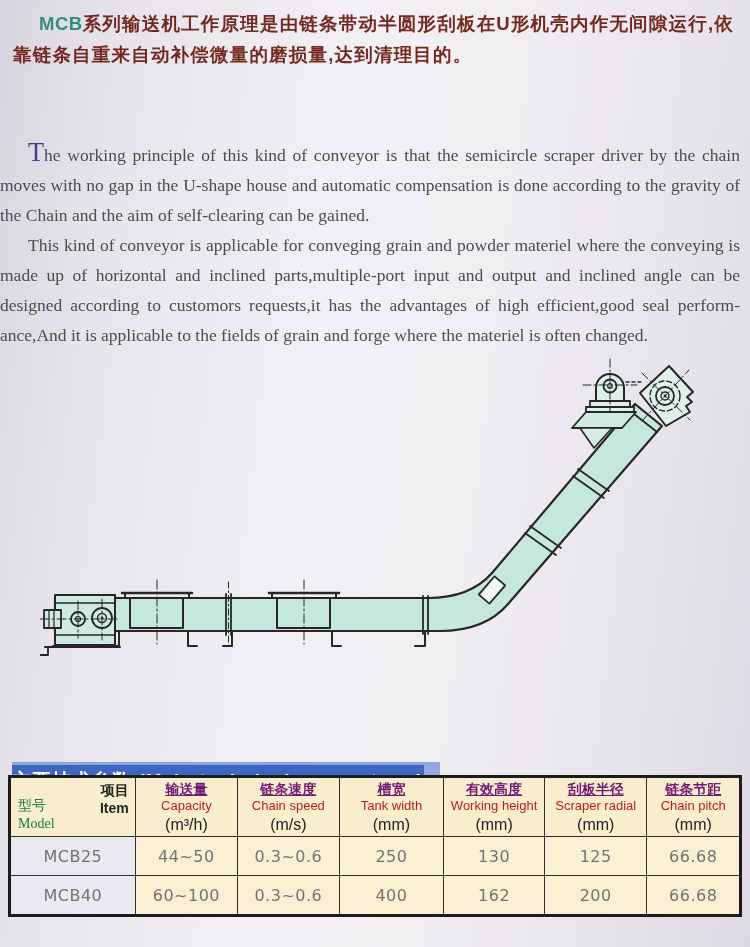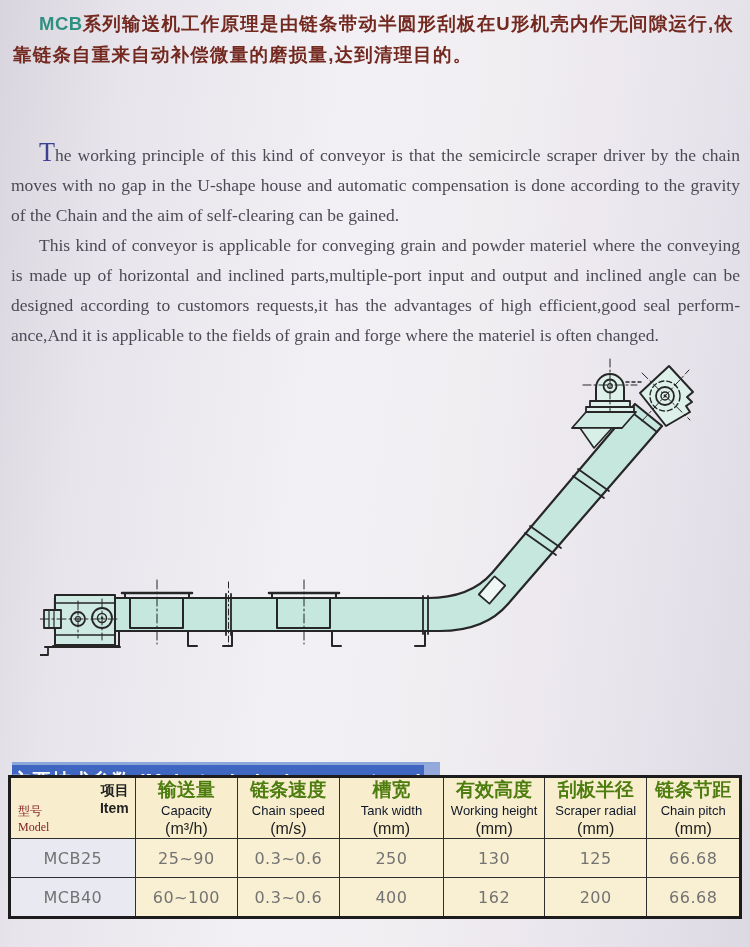--- a/index.html
+++ b/index.html
@@ -14,21 +14,21 @@
   .zh-block{position:absolute;top:8px;left:13px;right:12px;}
   .zh-block p{
     margin:0;padding:0;
     font-size:18.5px;line-height:31px;font-weight:700;
     color:#73291f;letter-spacing:1.2px;
     text-indent:26px;
     font-family:"Liberation Sans",sans-serif;
   }
   .zh-block .brand{color:#2f8f80;font-weight:700;letter-spacing:0.5px;}
   
-  .en-block{position:absolute;top:140px;left:11px;right:10px;}
+  .en-block{position:absolute;top:140px;left:0;right:10px;}
   .en-block p{
     margin:0;padding:0;
     font-family:"Liberation Serif",serif;
     font-size:17.5px;line-height:30px;color:#4c4a55;
     text-indent:28px;text-align:justify;
   }
   .en-first::first-letter{font-size:150%;line-height:1;color:#3d3f93;}
   
   .diagram{position:absolute;left:40px;top:352px;width:700px;height:345px;}
   
@@ -62,23 +62,23 @@
     position:relative;
     background:
       linear-gradient(to bottom right,
         rgba(0,0,0,0) calc(50% - 1px),
         #3a3a3a calc(50% - 1px),
         #3a3a3a calc(50% + 1px),
         rgba(0,0,0,0) calc(50% + 1px)),
       #e9e9f2;
   }
   th.corner .tr{position:absolute;top:3px;right:6px;text-align:right;white-space:pre-line;font-size:14px;line-height:1.3;font-weight:700;color:#222;}
-  th.corner .bl{position:absolute;bottom:3px;left:7px;text-align:left;white-space:pre-line;font-size:12px;line-height:1.3;font-weight:400;color:#7f1d1d;font-family:"Liberation Serif",serif;}
-  .h-zh{display:block;font-size:19px;font-weight:700;color:#4d7c0f;line-height:1.3;}
-  .h-en{display:block;font-size:13px;font-weight:400;color:#0f172a;line-height:1.25;}
+  th.corner .bl{position:absolute;bottom:3px;left:7px;text-align:left;white-space:pre-line;font-size:14px;line-height:1.3;font-weight:400;color:#15803d;font-family:"Liberation Serif",serif;}
+  .h-zh{display:block;font-size:14px;font-weight:700;color:#701a75;line-height:1.3;text-decoration:underline;}
+  .h-en{display:block;font-size:13px;font-weight:400;color:#b91c1c;line-height:1.25;}
   .h-unit{display:block;font-size:16px;font-weight:400;color:#222;line-height:1.2;}
 </style>
 </head>
 <body>
 
 <div class="page">
 
   <section class="zh-block">
     <p><span class="brand">MCB</span><span>系列输送机工作原理是由链条带动半圆形刮板在U形机壳内作无间隙运行,依靠链条自重来自动补偿微量的磨损量,达到清理目的。</span></p>
   </section>
@@ -230,21 +230,21 @@
         <th>
           <span class="h-zh">链条节距</span>
           <span class="h-en">Chain pitch</span>
           <span class="h-unit">(mm)</span>
         </th>
       </tr>
     </thead>
     <tbody>
       <tr>
         <td class="model model-col">MCB25</td>
-        <td>25~90</td>
+        <td>44~50</td>
         <td>0.3~0.6</td>
         <td>250</td>
         <td>130</td>
         <td>125</td>
         <td>66.68</td>
       </tr>
       <tr>
         <td class="model model-col">MCB40</td>
         <td>60~100</td>
         <td>0.3~0.6</td>

